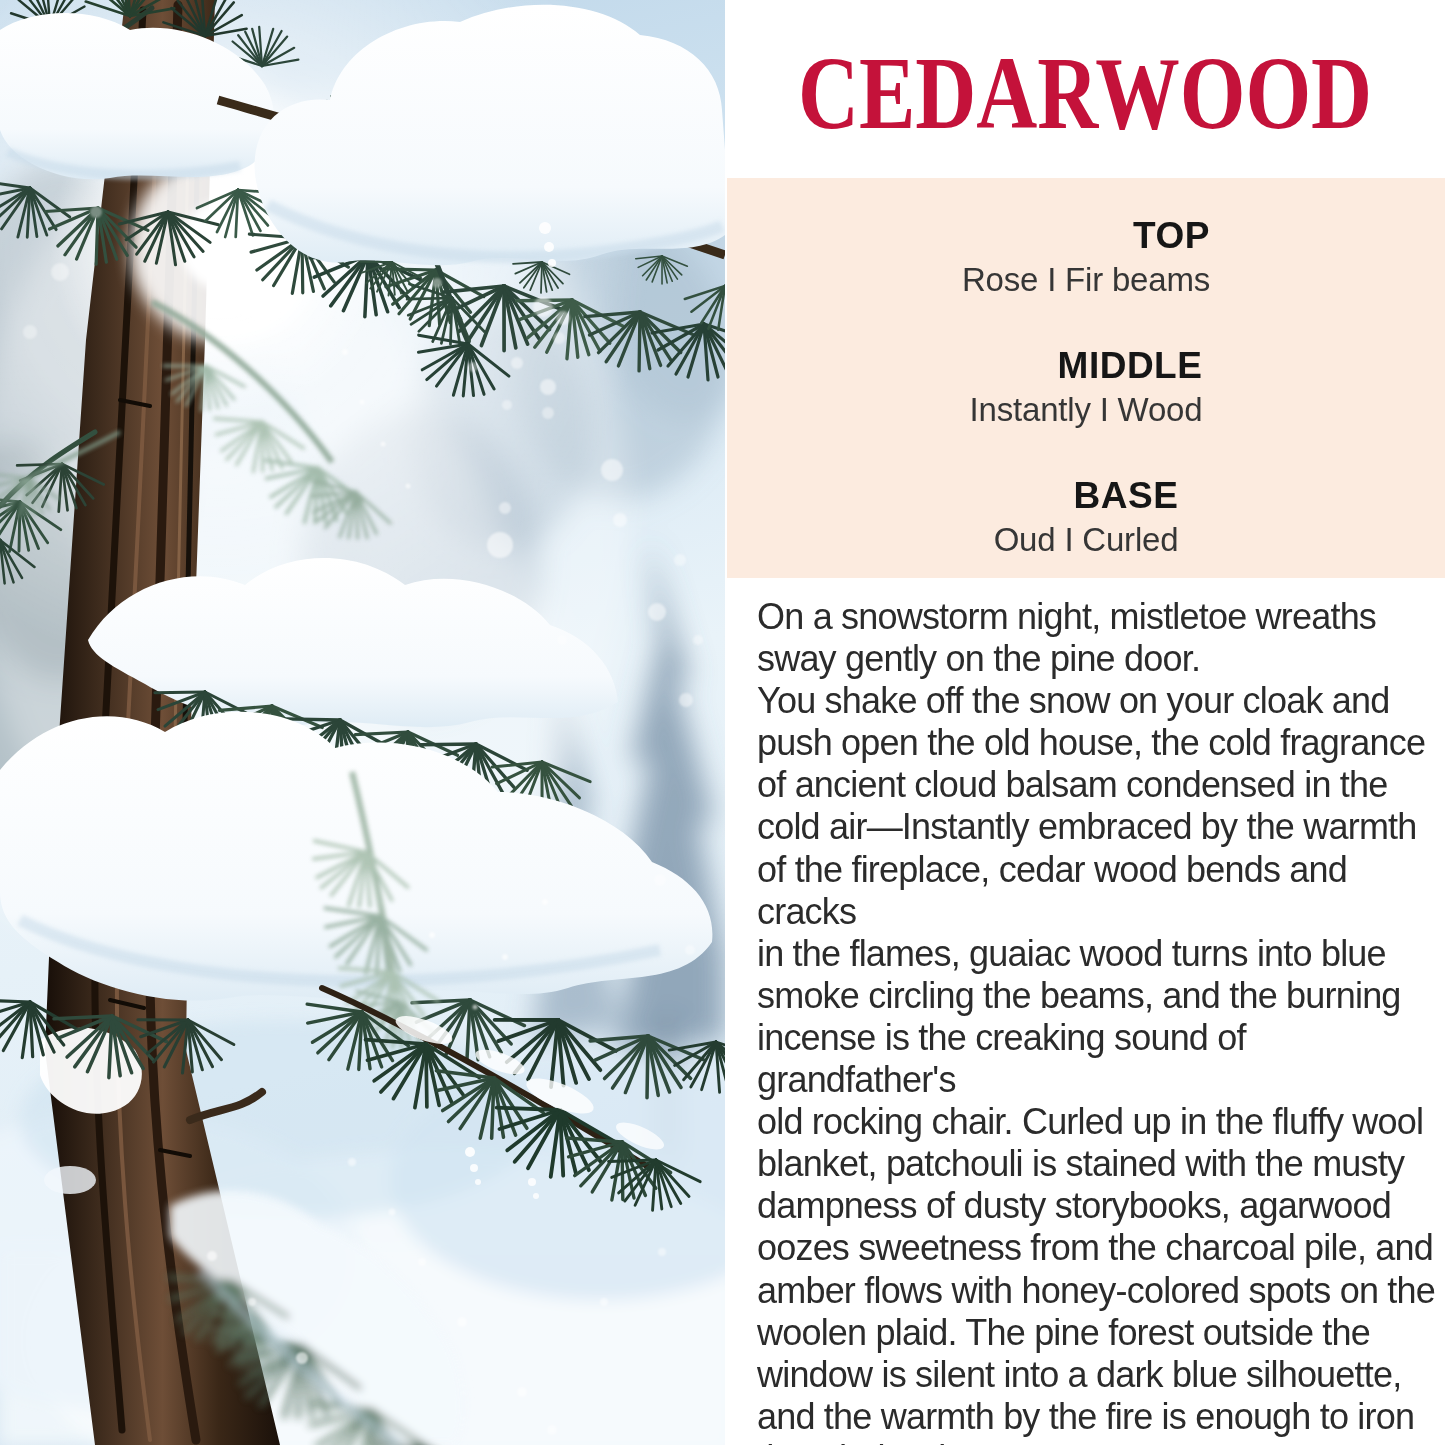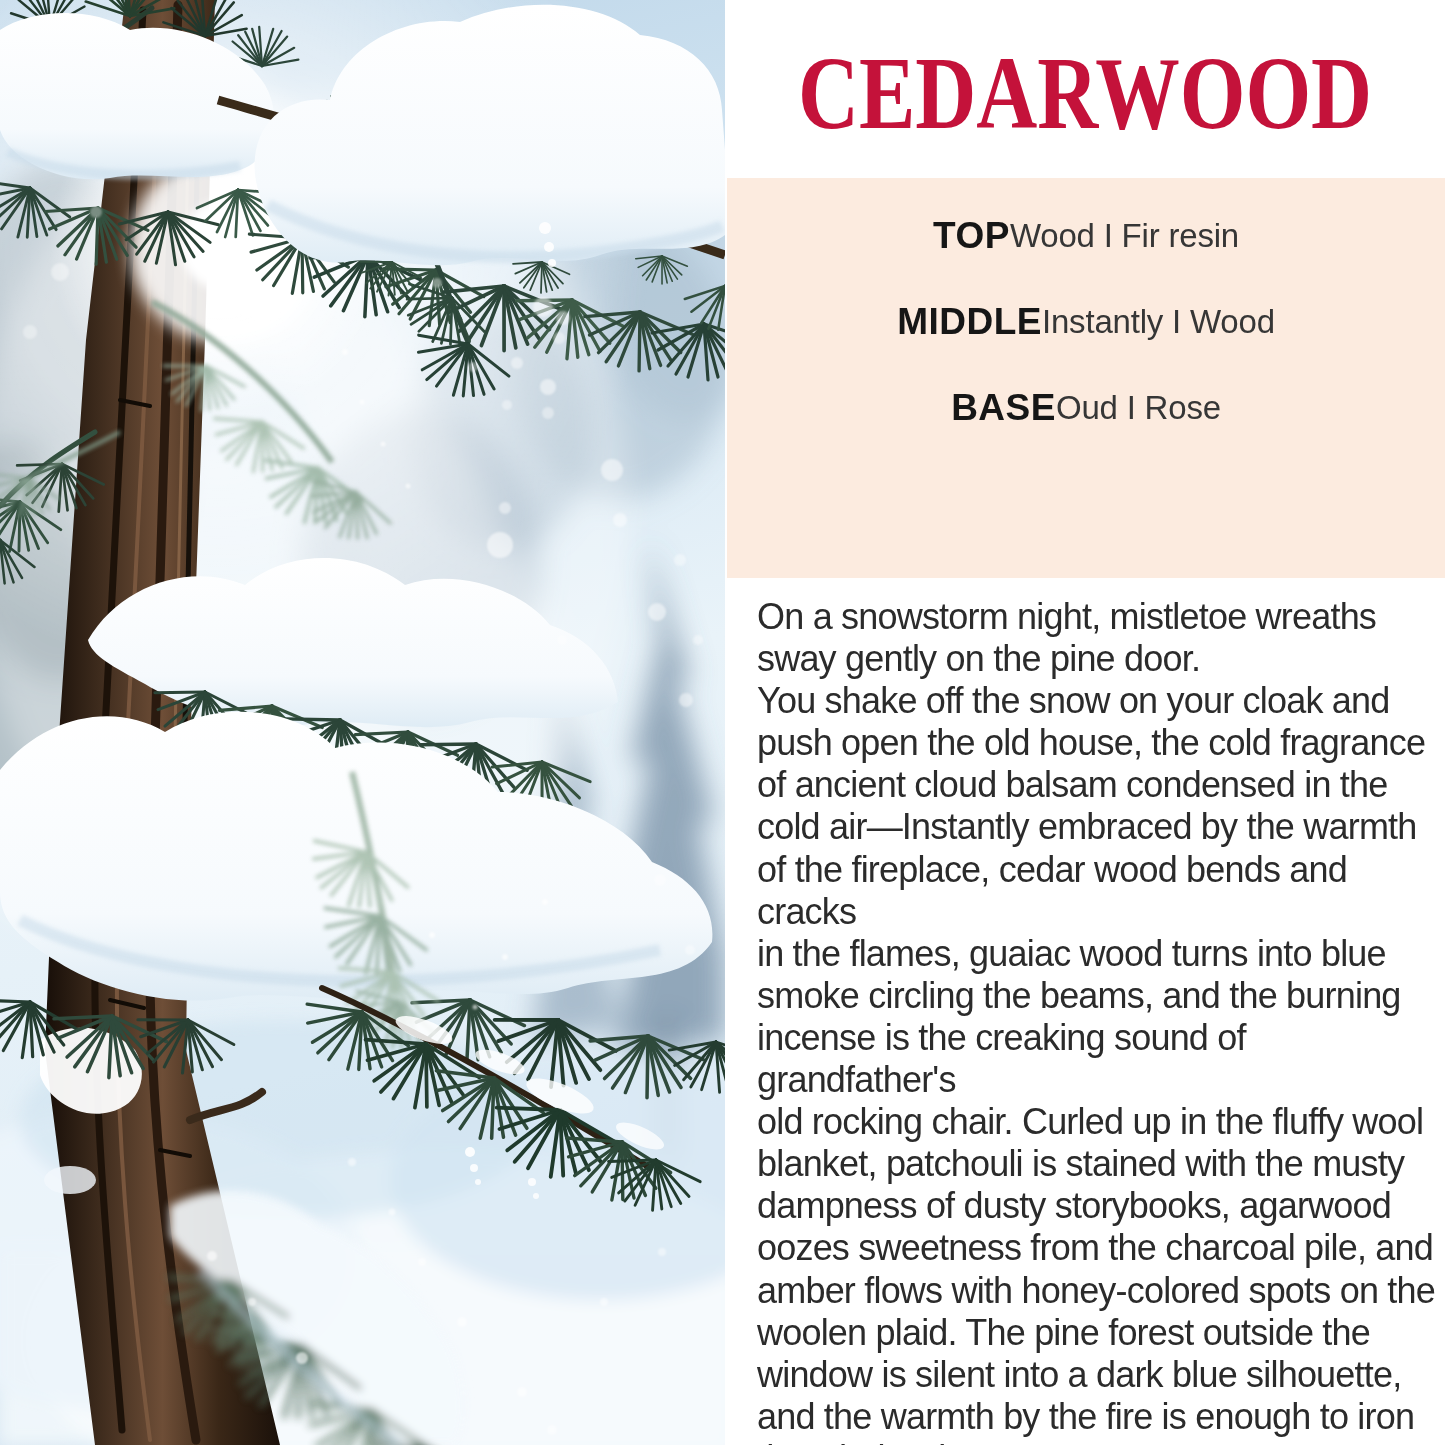--- a/index.html
+++ b/index.html
@@ -13,21 +13,21 @@
 
   
   .panel{position:absolute;left:725px;top:0;width:720px;height:1445px;background:#ffffff;}
 
   .title{position:absolute;top:42px;left:0;width:720px;text-align:center;
          font-family:"Liberation Serif",serif;font-weight:bold;font-size:103px;line-height:1;
          color:#c4123a;transform:scaleX(0.82);letter-spacing:0px;white-space:nowrap;}
 
   .notes-box{position:absolute;top:178px;left:2px;width:718px;height:400px;background:#fcebdf;
              display:flex;flex-direction:column;align-items:center;padding-top:36px;row-gap:42px;}
-  .note-group{display:flex;flex-direction:row;align-items:flex-end;}
+  .note-group{display:flex;flex-direction:column;align-items:flex-end;}
   .note-label{font-size:37px;font-weight:bold;line-height:44px;color:#161616;letter-spacing:0.5px;}
   .note-value{font-size:33px;line-height:44px;color:#363636;letter-spacing:-0.2px;}
 
   .desc{position:absolute;top:596px;left:32px;width:688px;
         font-size:36px;line-height:42.1px;letter-spacing:-0.8px;color:#2b2b2b;
         white-space:pre-line;}
 </style>
 </head>
 <body>
 
@@ -303,29 +303,29 @@
     </svg>
   </div>
 
   <div class="panel">
 
     <div class="title">CEDARWOOD</div>
 
     <div class="notes-box">
       <div class="note-group">
         <div class="note-label">TOP</div>
-        <div class="note-value">Wood I Fir resin</div>
+        <div class="note-value">Rose I Fir beams</div>
       </div>
       <div class="note-group">
         <div class="note-label">MIDDLE</div>
         <div class="note-value">Instantly I Wood</div>
       </div>
       <div class="note-group">
         <div class="note-label">BASE</div>
-        <div class="note-value">Oud I Rose</div>
+        <div class="note-value">Oud I Curled</div>
       </div>
     </div>
 
     <div class="desc">On a snowstorm night, mistletoe wreaths
 sway gently on the pine door.
 You shake off the snow on your cloak and
 push open the old house, the cold fragrance
 of ancient cloud balsam condensed in the
 cold air—Instantly embraced by the warmth
 of the fireplace, cedar wood bends and cracks

